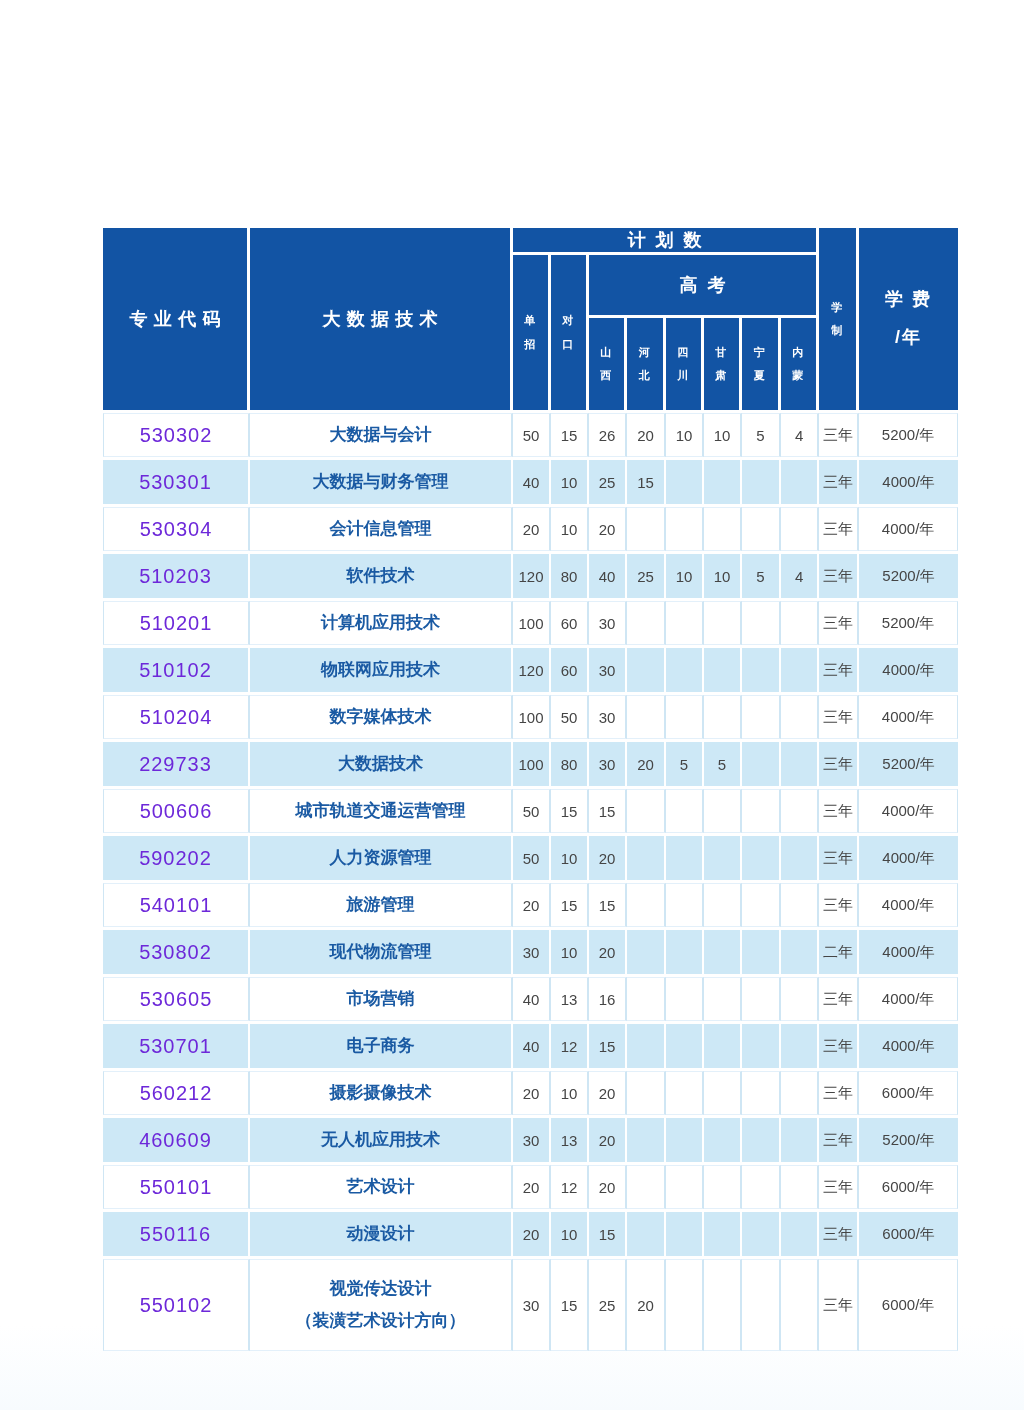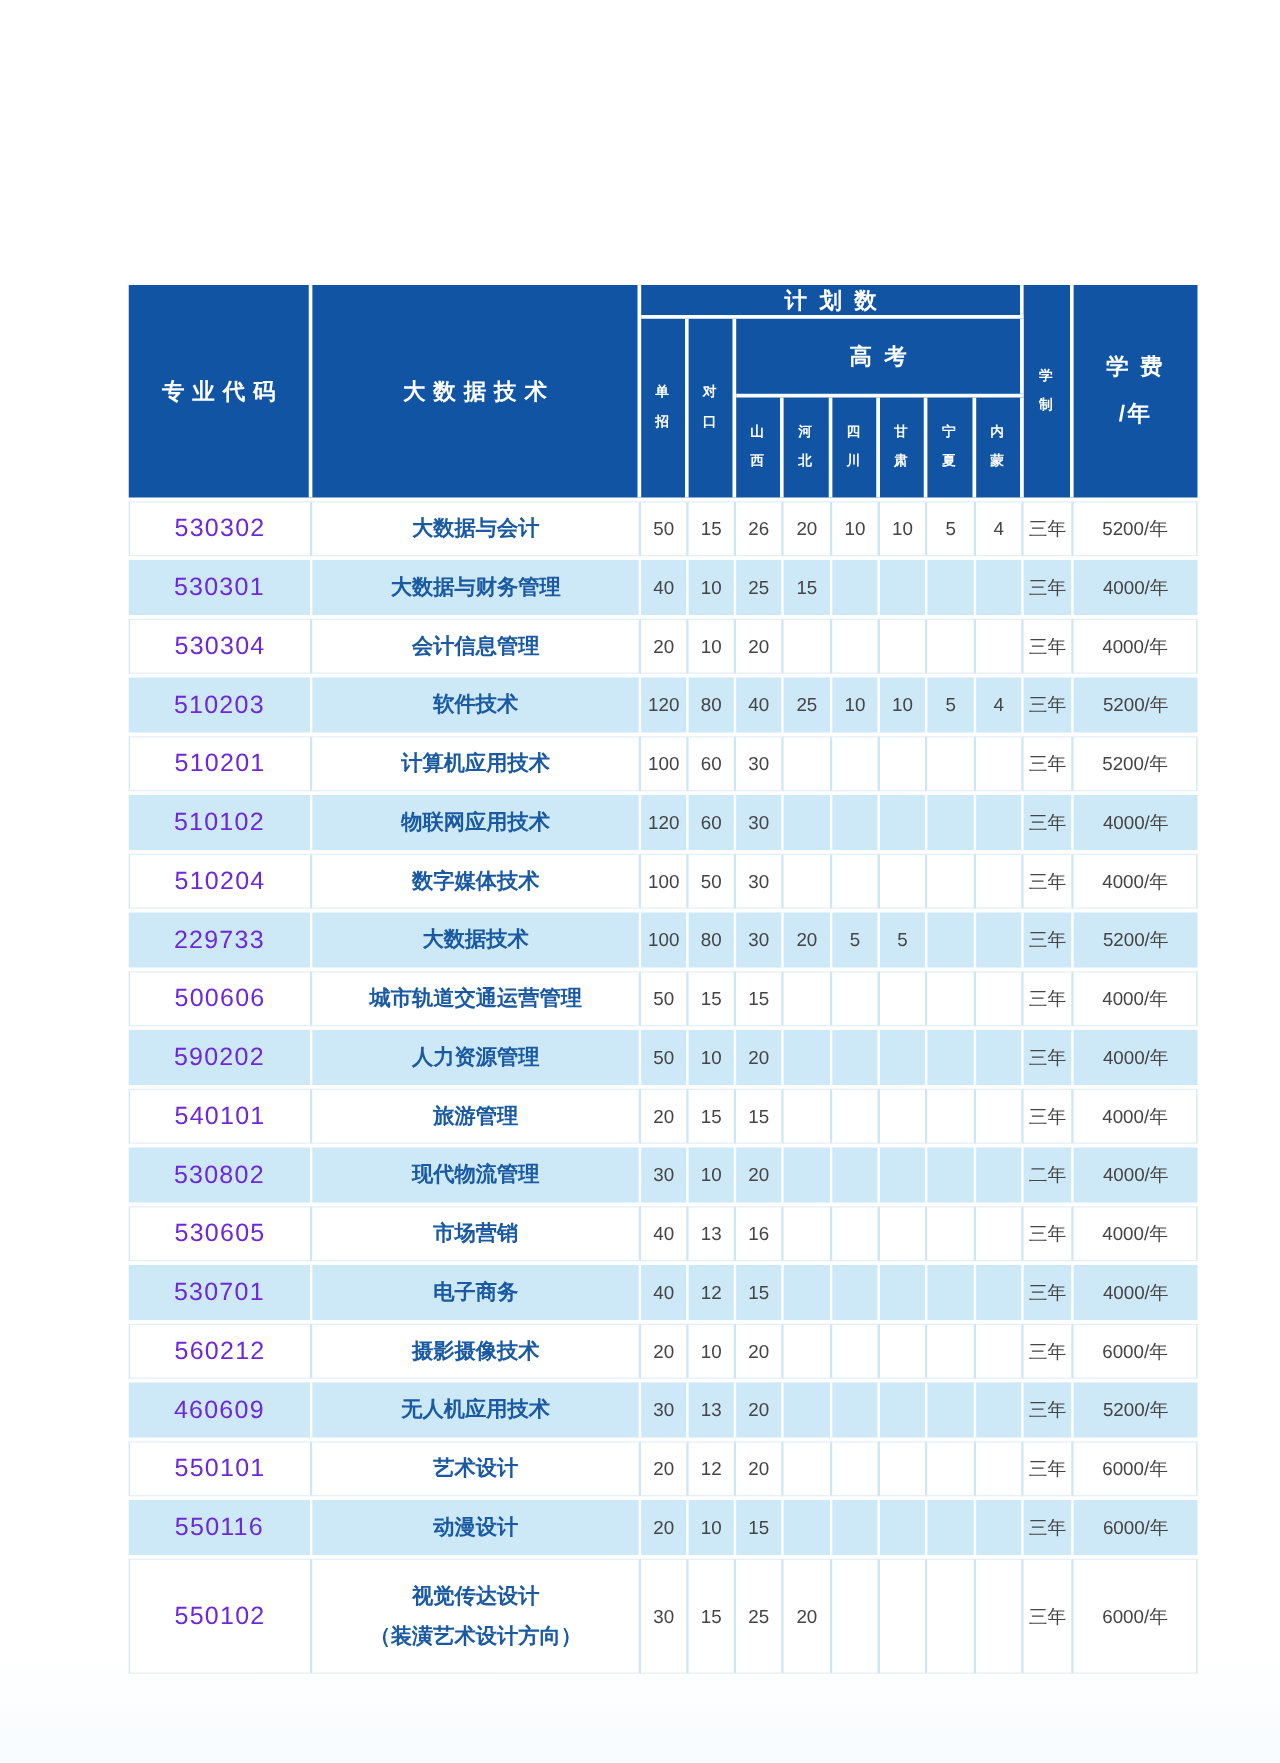--- a/index.html
+++ b/index.html
@@ -30,21 +30,21 @@
   }
   
   thead th{
     background:var(--header-blue);color:#fff;font-weight:bold;
     text-align:center;vertical-align:middle;padding:0;
     border-right:3px solid #fff;font-size:17px;
   }
   thead th.last{border-right:none;}
   tr.h1 th{height:18px;}
   tr.h2 th{height:60px;}
-  tr.h3 th{height:80px;margin-left:36px;}
+  tr.h3 th{height:92px;margin-left:36px;}
   th.th-code,th.th-name{font-size:18px;letter-spacing:0.35em;text-indent:0.35em;}
   th.th-plan{font-size:18px;letter-spacing:0.55em;text-indent:0.55em;}
   th.th-gaokao{font-size:18px;letter-spacing:0.55em;text-indent:0.55em;}
   th.th-tuition{font-size:18px;white-space:pre-line;line-height:2.1;letter-spacing:2px;}
   .vtext{
     display:inline-block;width:1.15em;line-height:2.1;
     word-break:break-all;white-space:normal;text-align:left;
     font-size:11px;
   }
   

